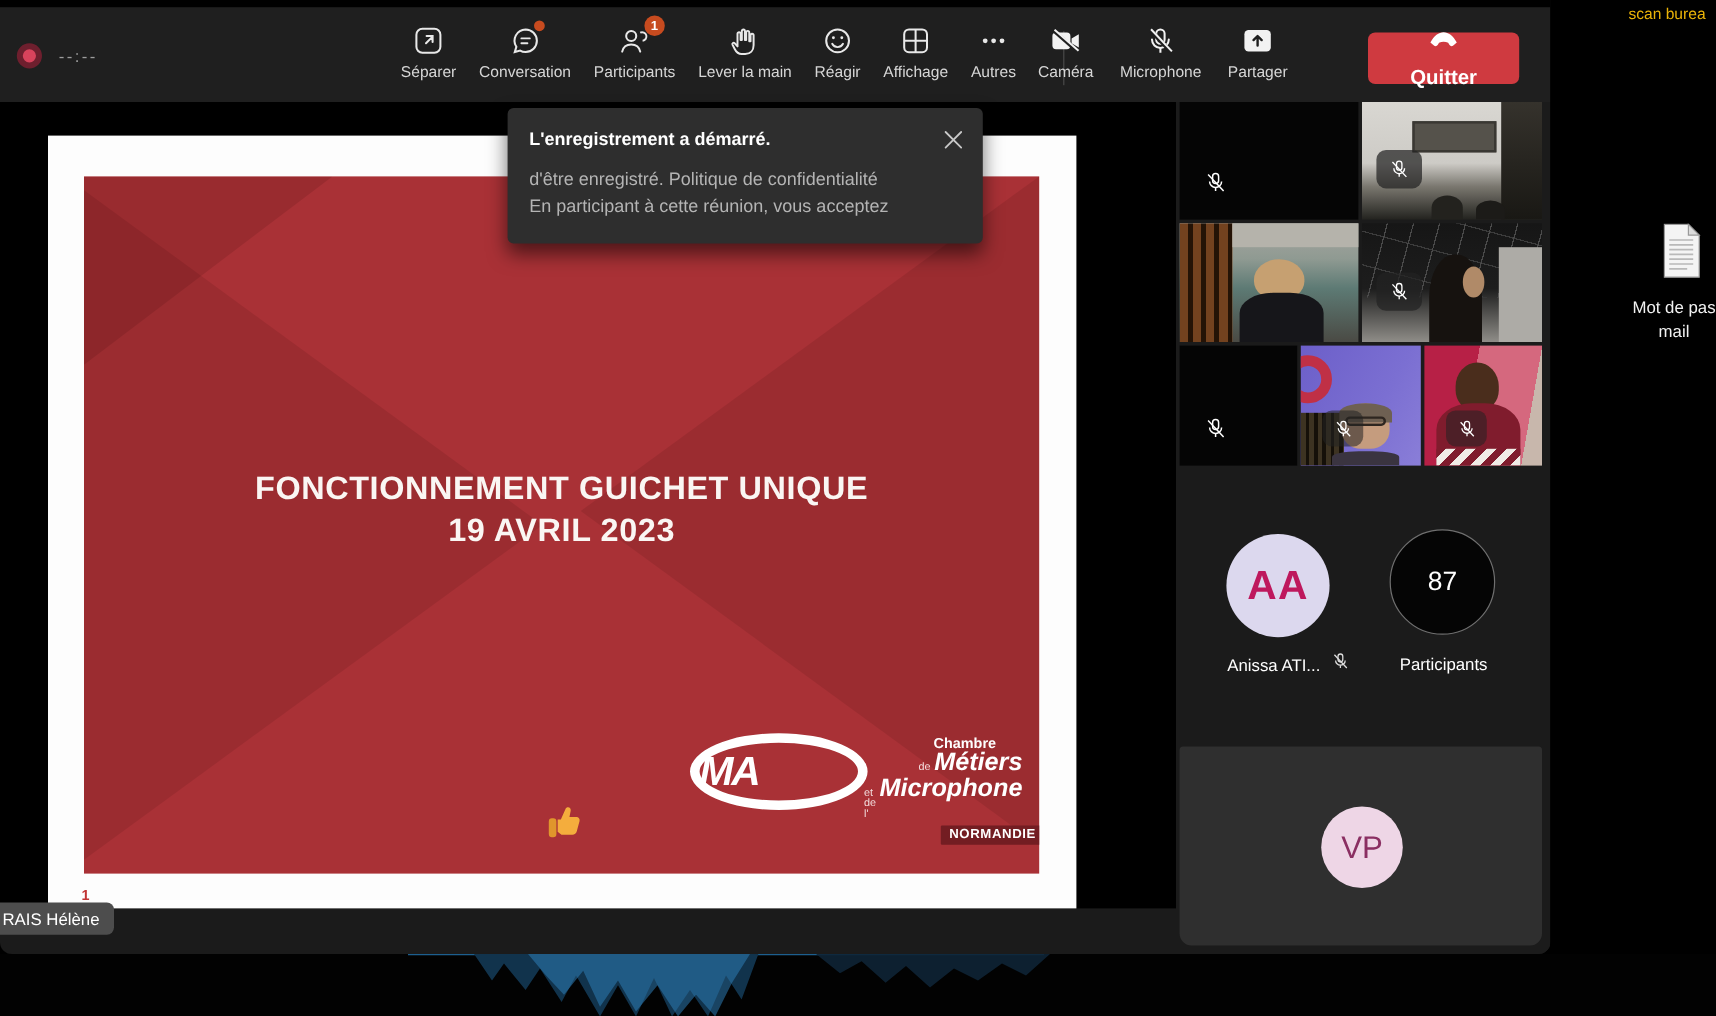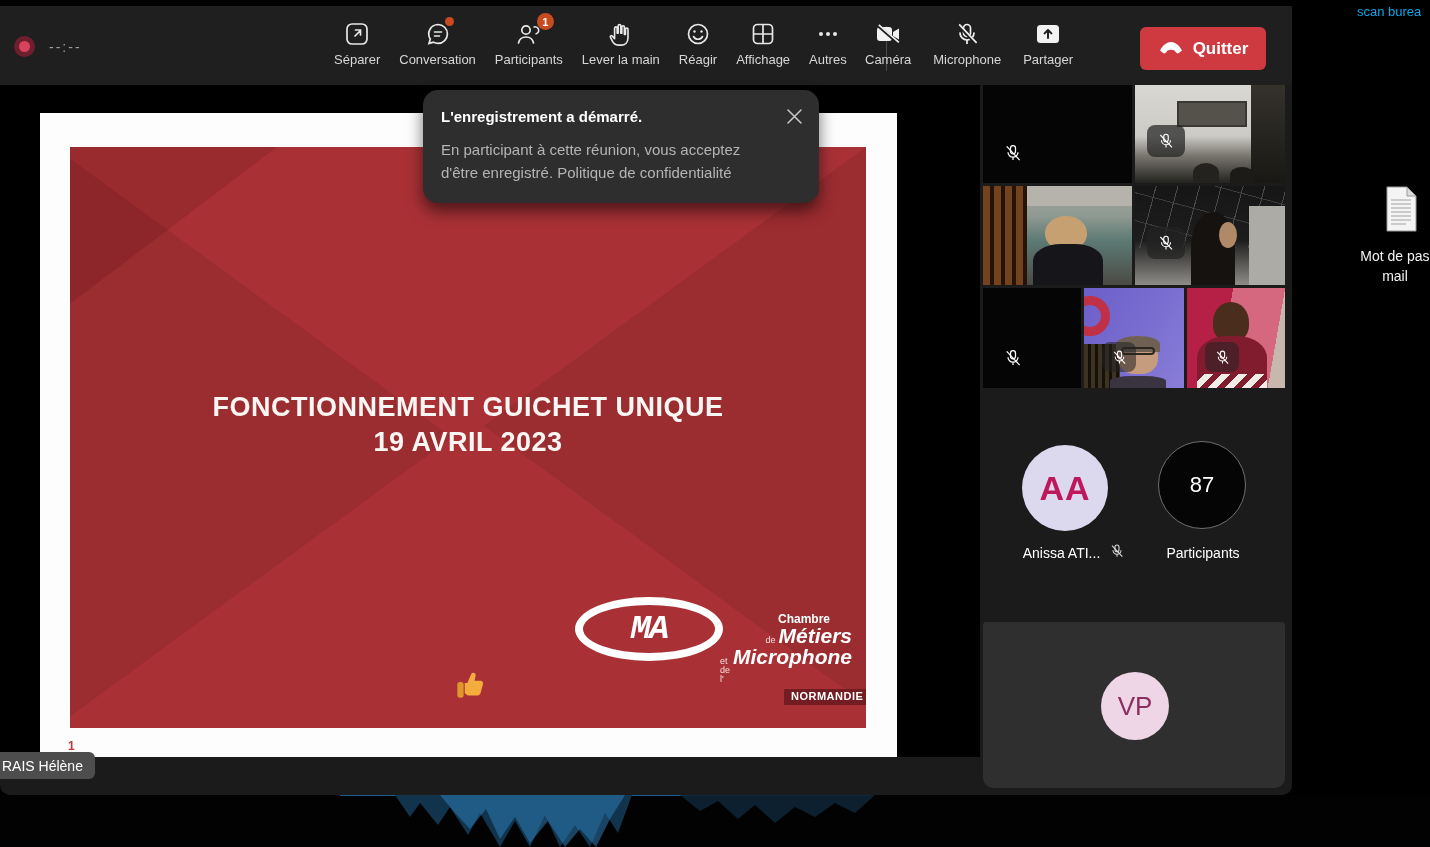--- a/index.html
+++ b/index.html
@@ -20,56 +20,56 @@
   .tb-group1 { left:334px; gap:19px; }
   .tb-group2 { left:865px; gap:22px; }
   .tb-item { display:flex; flex-direction:column; align-items:center; gap:4px; cursor:pointer; position:relative; }
   .tb-item svg { display:block; }
   .tb-label { color:#d6d6d6; font-size:13px; white-space:nowrap; }
   .tb-divider { position:absolute; left:886px; top:20px; width:1px; height:45px; background:#4a4a4a; }
   .badge-dot { position:absolute; top:-3px; right:-2px; width:9px; height:9px; border-radius:50%; background:#c74b1f; }
   .badge-count { position:absolute; top:-7px; right:-10px; min-width:17px; height:17px; border-radius:9px;
     background:#c74b1f; color:#fff; font-size:11px; font-weight:bold; display:flex; align-items:center; justify-content:center; padding:0 3px; }
   .quit-btn { position:absolute; left:1140px; top:21px; width:126px; height:43px; background:#cf3a40; border-radius:6px;
-    display:flex; align-items:center; justify-content:center; gap:9px; cursor:pointer; }
+    display:flex; align-items:center; justify-content:center; gap:9px; cursor:pointer;flex-direction:column; }
   .quit-label { color:#fff; font-size:17px; font-weight:bold; }
 
   
   .stage { position:absolute; left:0; top:85px; width:980px; height:710px; background:#000; }
   .stage-bottom-strip { position:absolute; left:0; top:672px; width:980px; height:38px; background:#1b1b1b; }
   .page { position:absolute; left:40px; top:28px; width:857px; height:644px; background:#fdfdfd; }
   .slide { position:absolute; left:30px; top:34px; width:796px; height:581px; background:#a93136; overflow:hidden; }
   .tri { position:absolute; inset:0; }
   .tri1 { background:rgba(40,0,4,.10); clip-path:polygon(0 2%, 48% 50%, 0 98%); }
   .tri2 { background:rgba(40,0,4,.10); clip-path:polygon(100% 0, 52% 48%, 100% 96%); }
   .tri3 { background:rgba(40,0,4,.12); clip-path:polygon(0 0, 26% 0, 0 27%); }
   .slide-title { position:absolute; left:0; top:243px; width:100%; text-align:center; color:#faf6f3;
     font-size:27px; font-weight:bold; letter-spacing:.5px; line-height:35px; }
   .page-num { position:absolute; left:28px; top:626px; color:#c13434; font-size:12px; font-weight:bold; }
 
   
-  .logo-ellipse { position:absolute; left:505px; top:450px; width:148px; height:64px; border:8px solid #fff;
-    border-radius:50%; display:flex; align-items:center; justify-content:center;font-family:Liberation Mono, monospace; }
+  .logo-ellipse { position:absolute; left:505px; top:464px; width:148px; height:64px; border:8px solid #fff;
+    border-radius:50%; display:flex; align-items:center; justify-content:flex-start; }
   .logo-mono { color:#fff; font-size:34px; font-weight:bold; font-style:italic; letter-spacing:-2px; }
   .logo-text { position:absolute; left:664px; top:466px; width:130px; color:#fff; line-height:1; }
   .logo-chambre { font-size:12px; font-weight:bold; margin-left:44px; }
   .logo-line { display:flex; align-items:baseline; gap:3px; justify-content:flex-end; width:118px; }
   .logo-small { font-size:9px; color:#f3dede; }
   .logo-big { font-size:21px; font-weight:bold; font-style:italic; }
   .logo-region { display:inline-block; margin:5px 0 0 50px; background:#731d22; color:#fff; font-size:11px;
     font-weight:bold; letter-spacing:.5px; padding:2px 7px 3px; border-radius:1px; }
   .thumb-emoji { position:absolute; left:383px; top:518px; }
 
   
   .name-plate { position:absolute; left:-12px; top:667px; height:27px; background:#4d4d4d; border-radius:6px;
     display:flex; align-items:center; padding:0 12px 0 14px; }
   .name-plate span { color:#fff; font-size:14px; white-space:nowrap; }
 
   
-  .toast { position:absolute; left:423px; top:90px; width:396px; height:113px; background:#2e2e2e; border-radius:15px;
+  .toast { position:absolute; left:423px; top:90px; width:396px; height:113px; background:#2e2e2e; border-radius:5px;
     box-shadow:0 8px 16px rgba(0,0,0,.55); z-index:30; padding:18px 20px 0 18px; }
   .toast-title { color:#fff; font-size:15px; font-weight:bold; }
   .toast-body { margin-top:13px; color:#b4b4b4; font-size:15px; line-height:23px; }
   .toast-link { color:#b4b4b4; cursor:pointer; }
   .toast-close { position:absolute; right:16px; top:18px; cursor:pointer; }
 
   
   .panel { position:absolute; left:980px; top:85px; width:312px; height:710px; background:#1b1b1b; }
   .vtile { position:absolute; overflow:hidden; background:#000; cursor:pointer; }
   .mic-plain { position:absolute; left:20px; bottom:16px; }
@@ -88,21 +88,21 @@
   .av-label { position:absolute; color:#fff; font-size:14px; white-space:nowrap; }
   .aa-label-row { position:absolute; left:24px; top:458px; width:140px; display:flex; align-items:center; gap:9px; justify-content:center; }
   .aa-label-row .av-label { position:static; }
   .count-label { left:183px; top:460px; width:80px; text-align:center; }
   .vp-tile { position:absolute; left:3px; top:537px; width:302px; height:166px; background:#2f2f2f; border-radius:3px 3px 10px 10px; }
   .av-vp { left:118px; top:50px; width:68px; height:68px; background:#eed6e6; }
   .av-vp span { color:#8a2f62; font-size:26px; font-weight:normal; }
 
   
   .desktop-right { position:absolute; left:1292px; top:0; width:138px; height:847px; background:#000; }
-  .dk-top-label { position:absolute; left:65px; top:4px; color:#0ea5e9; font-size:13px; white-space:nowrap;
+  .dk-top-label { position:absolute; left:65px; top:4px; color:#eab308; font-size:13px; white-space:nowrap;
     text-shadow:1px 1px 2px #000; }
   .dk-doc { position:absolute; left:92px; top:186px; cursor:pointer; }
   .dk-doc-label { position:absolute; left:58px; top:246px; width:90px; color:#f2f2f2; font-size:14px;
     text-align:center; line-height:20px; text-shadow:1px 1px 2px #000; white-space:nowrap; }
   .desktop-bottom { position:absolute; left:0; top:795px; width:1430px; height:52px; background:#020202; }
 </style>
 </head>
 <body>
 
 <div class="screen">
@@ -389,22 +389,22 @@
       <div class="vp-tile">
         <div class="avatar-circle av-vp">
           <span>VP</span>
         </div>
       </div>
     </div>
 
     <div class="toast">
       <div class="toast-title">L'enregistrement a démarré.</div>
       <div class="toast-body">
+        <div><span>d'être enregistré. </span><span class="toast-link">Politique de confidentialité</span></div>
         <div>En participant à cette réunion, vous acceptez</div>
-        <div><span>d'être enregistré. </span><span class="toast-link">Politique de confidentialité</span></div>
       </div>
       <span class="toast-close">
         <svg width="17" height="17" viewBox="0 0 17 17">
             <path d="M2 2l13 13M15 2L2 15" stroke="#c8c8c8" stroke-width="1.5" stroke-linecap="round"></path>
           </svg>
       </span>
     </div>
 
   </div>
 

